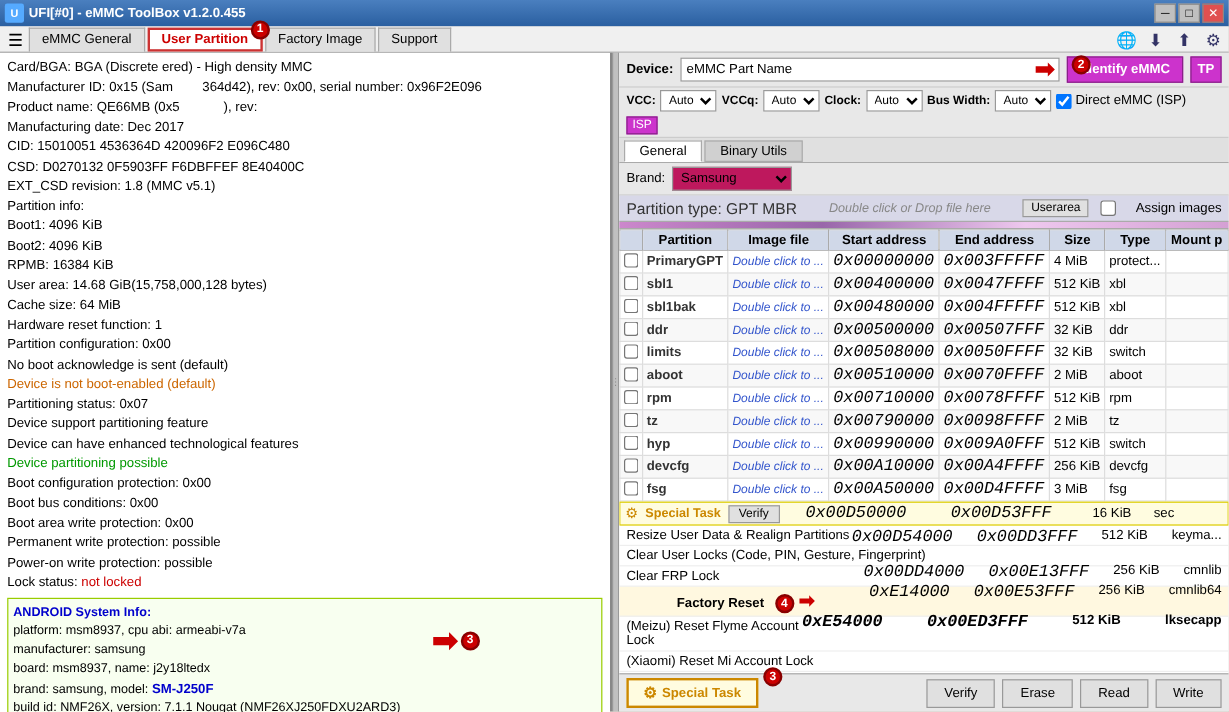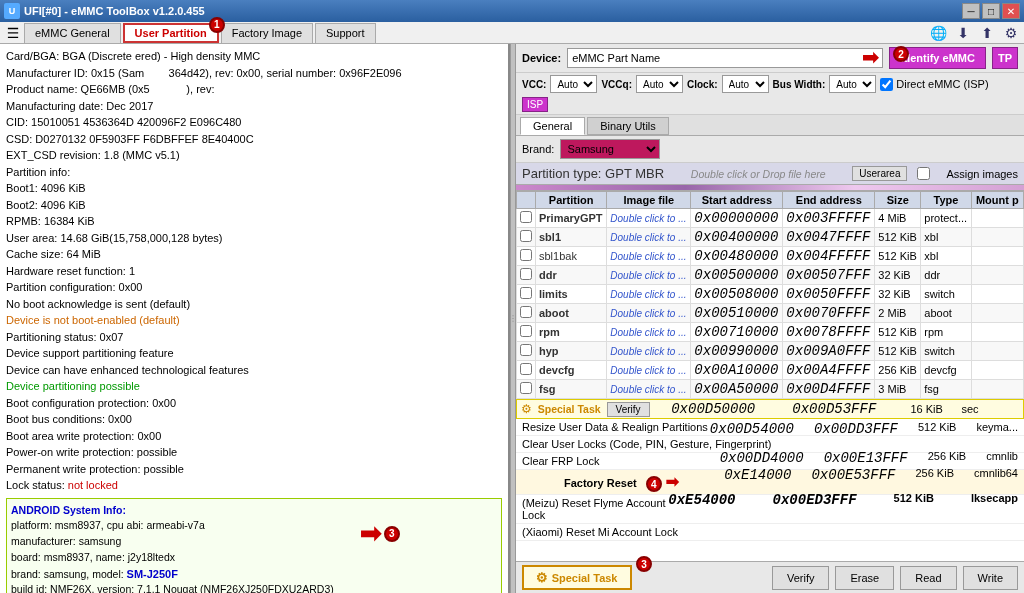--- a/index.html
+++ b/index.html
@@ -401,22 +401,22 @@
     <p>Partition configuration: 0x00</p>
     <p>No boot acknowledge is sent (default)</p>
     <p class="text-orange">Device is not boot-enabled (default)</p>
     <p>Partitioning status: 0x07</p>
     <p>Device support partitioning feature</p>
     <p>Device can have enhanced technological features</p>
     <p class="text-green">Device partitioning possible</p>
     <p>Boot configuration protection: 0x00</p>
     <p>Boot bus conditions: 0x00</p>
     <p>Boot area write protection: 0x00</p>
+    <p>Permanent write protection: possible</p>
     <p>Power-on write protection: possible</p>
-    <p>Permanent write protection: possible</p>
     <p>Lock status: <span class="text-red">not locked</span></p>
 
     <div class="android-box">
       <p class="title">ANDROID System Info:</p>
       <p>platform: msm8937, cpu abi: armeabi-v7a</p>
       <p>manufacturer: samsung</p>
       <p>board: msm8937, name: j2y18ltedx</p>
       <p>brand: samsung, model: <span class="bold">SM-J250F</span></p>
       <p>build id: NMF26X, version: 7.1.1 Nougat (NMF26XJ250FDXU2ARD3)</p>
 
@@ -516,21 +516,21 @@
     <td style="font-weight:bold;color:#333;">sbl1</td>
     <td class="italic-blue">Double click to ...</td>
     <td class="mono">0x00400000</td>
     <td class="mono">0x0047FFFF</td>
     <td>512 KiB</td>
     <td>xbl</td>
     <td></td>
   </tr>
             <tr>
     <td><input type="checkbox" style="width: 12px; height: 12px;"></td>
-    <td style="font-weight:normal;color:#333;margin-left:47px;">sbl1bak</td>
+    <td style="font-weight:bold;color:#333;margin-left:47px;">sbl1bak</td>
     <td class="italic-blue">Double click to ...</td>
     <td class="mono">0x00480000</td>
     <td class="mono">0x004FFFFF</td>
     <td>512 KiB</td>
     <td>xbl</td>
     <td></td>
   </tr>
             <tr>
     <td><input type="checkbox" style="width: 12px; height: 12px;"></td>
     <td style="font-weight:bold;color:#333;">ddr</td>
@@ -562,20 +562,30 @@
     <td></td>
   </tr>
             <tr>
     <td><input type="checkbox" style="width: 12px; height: 12px;"></td>
     <td style="font-weight:bold;color:#333;">rpm</td>
     <td class="italic-blue">Double click to ...</td>
     <td class="mono">0x00710000</td>
     <td class="mono">0x0078FFFF</td>
     <td>512 KiB</td>
     <td>rpm</td>
+    <td></td>
+  </tr>
+            <tr>
+    <td><input type="checkbox" style="width: 12px; height: 12px;"></td>
+    <td style="font-weight:bold;color:#333;">tz</td>
+    <td class="italic-blue">Double click to ...</td>
+    <td class="mono">0x00790000</td>
+    <td class="mono">0x0098FFFF</td>
+    <td>2 MiB</td>
+    <td>tz</td>
     <td></td>
   </tr>
             <tr>
     <td><input type="checkbox" style="width: 12px; height: 12px;"></td>
     <td style="font-weight:bold;color:#333;">hyp</td>
     <td class="italic-blue">Double click to ...</td>
     <td class="mono">0x00990000</td>
     <td class="mono">0x009A0FFF</td>
     <td>512 KiB</td>
     <td>switch</td>

